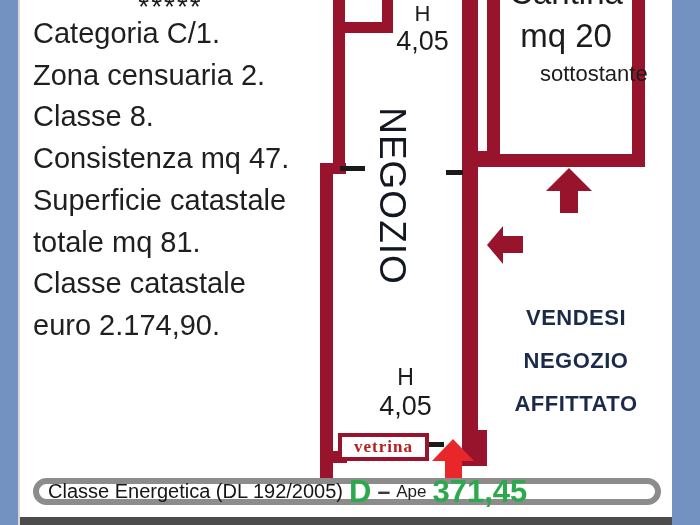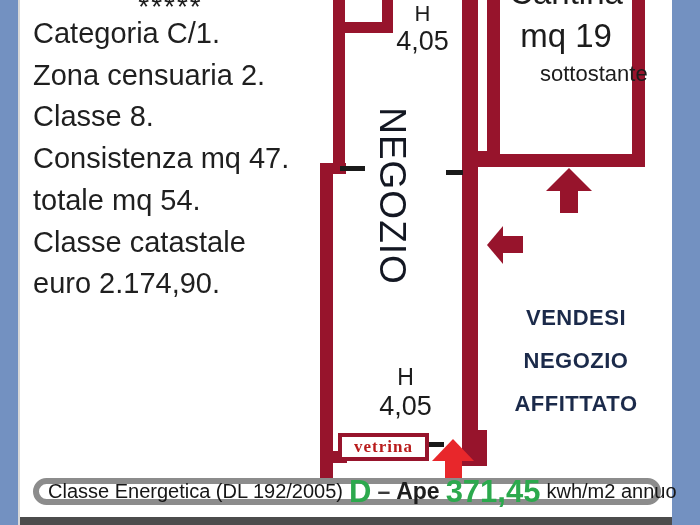--- a/index.html
+++ b/index.html
@@ -47,40 +47,41 @@
     font-size:17px;line-height:19px;color:#b91c1c;letter-spacing:1px;}
   .sale-sign{position:absolute;left:480px;top:296px;width:192px;text-align:center;
     font-weight:bold;font-size:22px;line-height:43px;color:#1B2A4A;letter-spacing:.5px;}
   
   .banner{position:absolute;left:33px;top:478px;width:628px;height:27px;
     border:6px solid #8C8C8C;border-radius:20px;background:#fff;box-sizing:border-box;
     display:flex;align-items:center;padding-left:9px;gap:6px;white-space:nowrap;}
   .banner .lbl{font-size:20px;color:#161616;}
   .banner .big-green{font-size:31px;font-weight:bold;color:#2CA94D;}
   .banner .sep{font-size:23px;font-weight:bold;color:#3a3a3a;}
-  .banner .ape{font-size:23px;font-weight:bold;color:#1d1d1d;}
+  .banner .ape{font-size:17px;font-weight:normal;color:#1d1d1d;}
 </style>
 </head>
 <body>
 
 <div id="canvas">
 
   <div class="bottom-bar"></div>
 
   <div class="strip strip-left"></div>
   <div class="strip strip-right"></div>
 
   <div class="stars">*****</div>
 
   <div class="left-panel">
     <div>Categoria C/1.</div>
     <div>Zona censuaria 2.</div>
     <div>Classe 8.</div>
     <div>Consistenza mq 47.</div>
-    <div>totale mq 54.</div>
+    <div>Superficie catastale</div>
+    <div>totale mq 81.</div>
     <div>Classe catastale</div>
     <div>euro 2.174,90.</div>
   </div>
 
   <div class="wall" style="left:333px;top:0;width:12px;height:170px;"></div>
   <div class="wall" style="left:333px;top:22px;width:60px;height:11px;"></div>
   <div class="wall" style="left:382px;top:0;width:11px;height:33px;"></div>
   <div class="wall" style="left:320px;top:163px;width:26px;height:11px;"></div>
   <div class="wall" style="left:320px;top:163px;width:13px;height:315px;"></div>
   <div class="wall" style="left:462px;top:0;width:16px;height:440px;"></div>
@@ -88,21 +89,21 @@
   <div class="wall" style="left:462px;top:430px;width:25px;height:36px;"></div>
   <div class="wall" style="left:333px;top:451px;width:14px;height:12px;"></div>
 
   <div class="tick" style="left:340px;top:166px;width:25px;height:5px;"></div>
   <div class="tick" style="left:446px;top:170px;width:17px;height:5px;"></div>
   <div class="tick" style="left:424px;top:442px;width:20px;height:5px;"></div>
 
   <div class="cantina-box">
     <div style="margin-top:8px;">
       <div class="cantina-line">Cantina</div>
-      <div class="cantina-line">mq 19</div>
+      <div class="cantina-line">mq 20</div>
       <div class="cantina-note">sottostante</div>
     </div>
   </div>
 
   <div class="abs" style="left:546px;top:168px;width:46px;height:46px;">
     <div class="head-up"></div>
     <div class="stem" style="position:absolute;left:14px;top:23px;width:18px;height:22px;"></div>
   </div>
 
   <div class="abs" style="left:487px;top:226px;width:36px;height:38px;">
@@ -135,16 +136,15 @@
     <div>NEGOZIO</div>
     <div>AFFITTATO</div>
   </div>
 
   <div class="banner">
     <span class="lbl">Classe Energetica (DL 192/2005)</span>
     <span class="big-green">D</span>
     <span class="sep">–</span>
     <span class="ape">Ape</span>
     <span class="big-green">371,45</span>
-    <span class="lbl">kwh/m2 annuo</span>
   </div>
 
 </div>
 
 </body></html>

